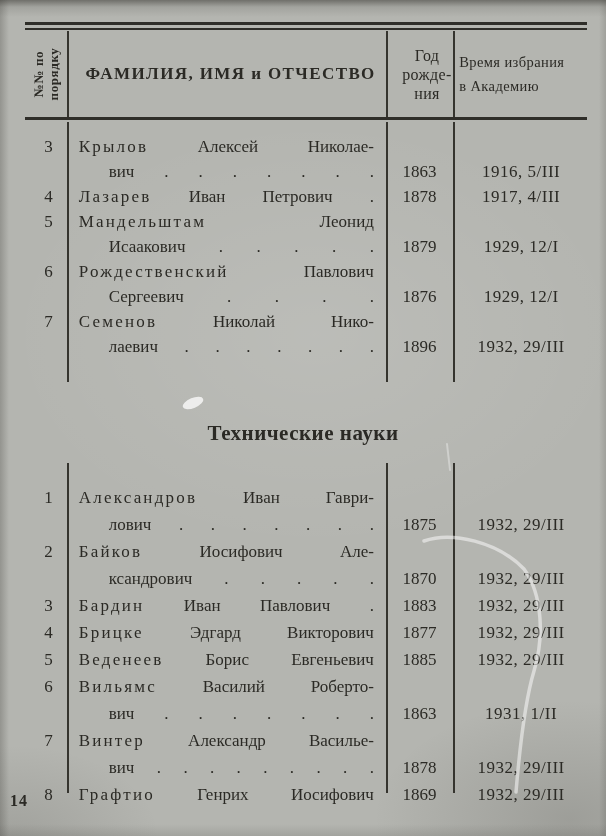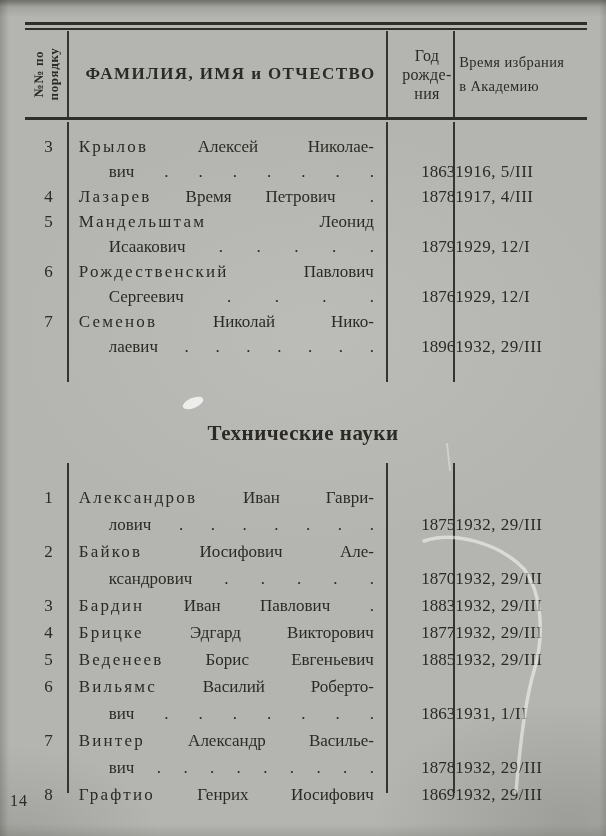--- a/index.html
+++ b/index.html
@@ -38,30 +38,30 @@
   .h-col4{width:133px;display:flex;flex-direction:column;align-items:flex-start;justify-content:center;
           font-size:14.5px;line-height:24px;letter-spacing:.4px;}
 
   .tbl{position:absolute;left:25px;width:562px;}
   #table1{top:134px;} #table1 .row{line-height:25px;}
   #table2{top:484px;} #table2 .row{line-height:27px;}
   .row{display:flex;align-items:flex-end;}
   .c{box-sizing:border-box;font-size:17px;}
   .c-num{width:43px;align-self:flex-start;text-align:right;padding-right:15px;}
   .c-name{width:319px;padding:0 10px 0 11px;font-family:Liberation Serif, serif;}
-  .c-year{width:72px;text-align:right;}
-  .c-elected{width:133px;letter-spacing:.5px;white-space:nowrap;}
+  .c-year{width:72px;text-align:center;}
+  .c-elected{width:133px;text-align:center;letter-spacing:.5px;white-space:nowrap;}
   .l1{text-align:justify;text-align-last:justify;}
   .surname{letter-spacing:2.2px;}
   .l2{padding-left:30px;text-align:justify;text-align-last:justify;}
   .l2:empty{display:none;}
 
   .section-heading{position:absolute;left:0;top:421px;width:606px;text-align:center;
         font-weight:bold;font-size:21px;letter-spacing:.5px;}
-  .page-number{position:absolute;left:10px;top:792px;font-size:16px;font-weight:normal;letter-spacing:1px;}
+  .page-number{position:absolute;left:10px;top:792px;font-size:16px;font-weight:bold;letter-spacing:1px;}
   .scratches{position:absolute;left:0;top:0;pointer-events:none;}
 </style>
 </head>
 <body>
 
 <div class="page">
 
   <div class="hrule rule-top-a"></div>
   <div class="hrule rule-top-b"></div>
 
@@ -102,21 +102,21 @@
           <div class="l1"><span class="surname">Крылов</span><span> Алексей Николае-</span></div>
           <div class="l2">вич . . . . . . .</div>
         </div>
         <div class="c c-year">1863</div>
         <div class="c c-elected">1916, 5/III</div>
       </div>
 
       <div class="row">
         <div class="c c-num">4</div>
         <div class="c c-name">
-          <div class="l1"><span class="surname">Лазарев</span><span> Время Петрович .</span></div>
+          <div class="l1"><span class="surname">Лазарев</span><span> Иван Петрович .</span></div>
 
         </div>
         <div class="c c-year">1878</div>
         <div class="c c-elected">1917, 4/III</div>
       </div>
 
       <div class="row">
         <div class="c c-num">5</div>
         <div class="c c-name">
           <div class="l1"><span class="surname">Мандельштам</span><span> Леонид</span></div>

